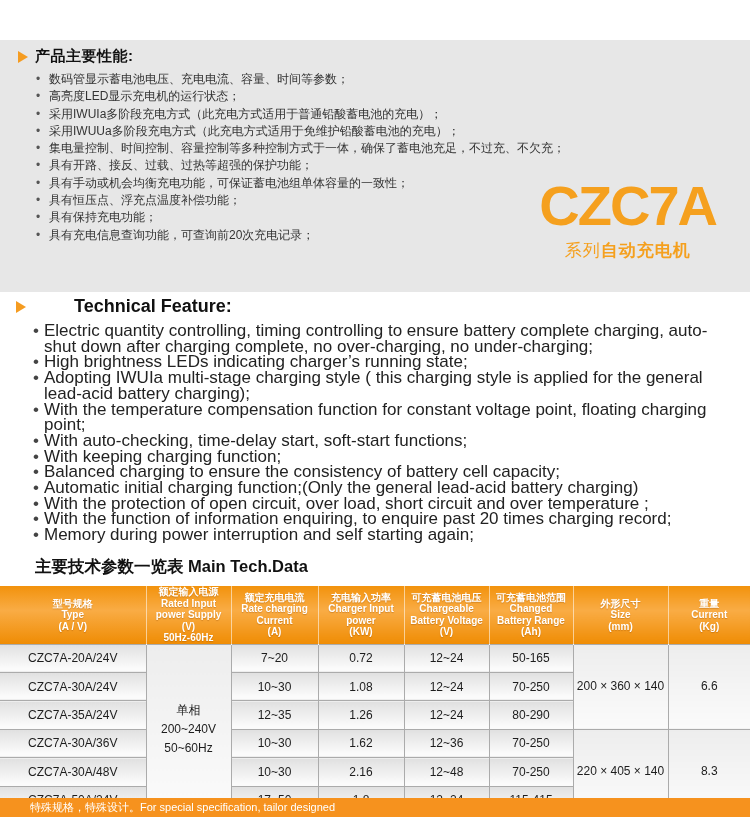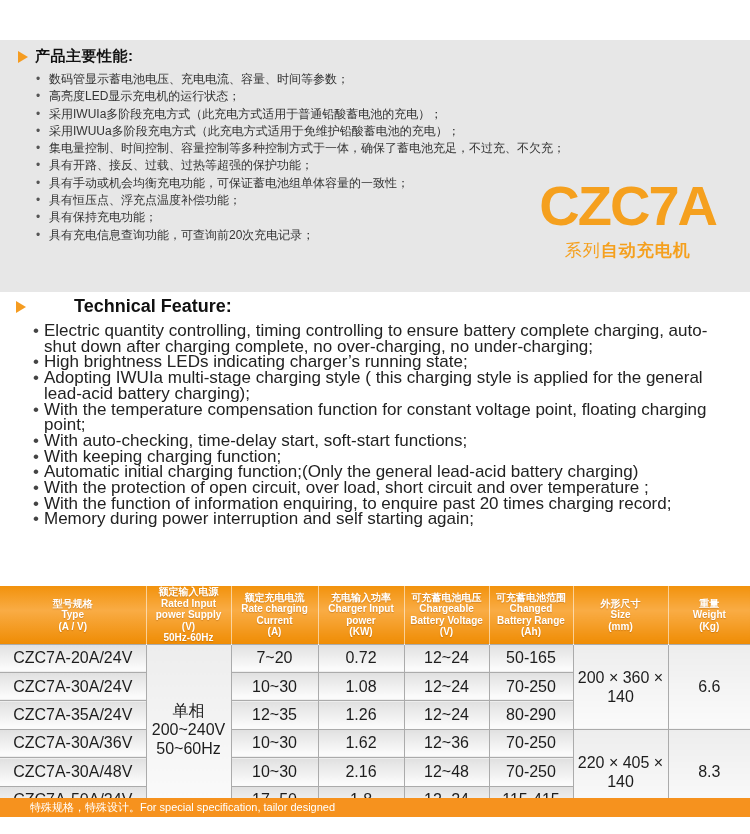--- a/index.html
+++ b/index.html
@@ -38,21 +38,21 @@
   table.spec thead th {
     height:57px; vertical-align:middle; text-align:center;
     background:linear-gradient(180deg,#f2920c 0%, #f9ac45 42%, #ef8c04 100%);
     color:#fff; font-size:10px; font-weight:bold; line-height:11.5px;
     white-space:pre-line; text-shadow:0 1px 1px rgba(140,70,0,.35);
     border-left:1px solid rgba(255,255,255,.55);
   }
   table.spec thead th:first-child { border-left:none; }
   table.spec tbody td {
     text-align:center; vertical-align:middle;
-    font-size:16px; color:#1d1d1d;
+    font-size:12px; color:#1d1d1d;
     background:linear-gradient(180deg,#e0e0e0 0%, #fbfbfb 90%);
     border:1px solid #ababab; height:28px;
   }
   table.spec tbody td.merged { background:linear-gradient(180deg,#ededed 0%, #fbfbfb 100%); white-space:pre-line; line-height:19px; }
   table.spec tbody td:first-child { border-left:none; }
   table.spec tbody td:last-child { border-right:none; }
 
   
   .footer-bar { position:absolute; top:798px; left:0; width:750px; height:19px; background:#f6921e; color:#fff; font-size:11px; line-height:19px; padding-left:30px; }
 </style>
@@ -89,27 +89,29 @@
       <span class="tri"></span>
       <h2>Technical Feature:</h2>
     </div>
     <ul class="en-list">
       <li>Electric quantity controlling, timing controlling to ensure battery complete charging, auto-shut down after charging complete, no over-charging, no under-charging;</li>
       <li>High brightness LEDs indicating charger’s running state;</li>
       <li>Adopting IWUIa multi-stage charging style ( this charging style is applied for the general lead-acid battery charging);</li>
       <li>With the temperature compensation function for constant voltage point, floating charging point;</li>
       <li>With auto-checking, time-delay start, soft-start functions;</li>
       <li>With keeping charging function;</li>
+      <li>Balanced charging to ensure the consistency of battery cell capacity;</li>
       <li>Automatic initial charging function;(Only the general lead-acid battery charging)</li>
       <li>With the protection of open circuit, over load, short circuit and over temperature ;</li>
       <li>With the function of information enquiring, to enquire past 20 times charging record;</li>
       <li>Memory during power interruption and self starting again;</li>
     </ul>
   </section>
 
+  <div class="table-title">主要技术参数一览表 Main Tech.Data</div>
 
   <table class="spec">
     <colgroup>
       <col style="width:146px">
         <col style="width:85px">
         <col style="width:87px">
         <col style="width:86px">
       <col style="width:85px">
         <col style="width:84px">
         <col style="width:95px">
@@ -138,21 +140,21 @@
 Battery Voltage
 (V)</th>
         <th>可充蓄电池范围
 Changed
 Battery Range
 (Ah)</th>
         <th>外形尺寸
 Size
 (mm)</th>
         <th>重量
-Weight
+Current
 (Kg)</th>
       </tr>
     </thead>
     <tbody>
       <tr>
         <td>CZC7A-20A/24V</td>
         <td class="merged" rowspan="6">单相
 200~240V
 50~60Hz</td>
         <td>7~20</td>

